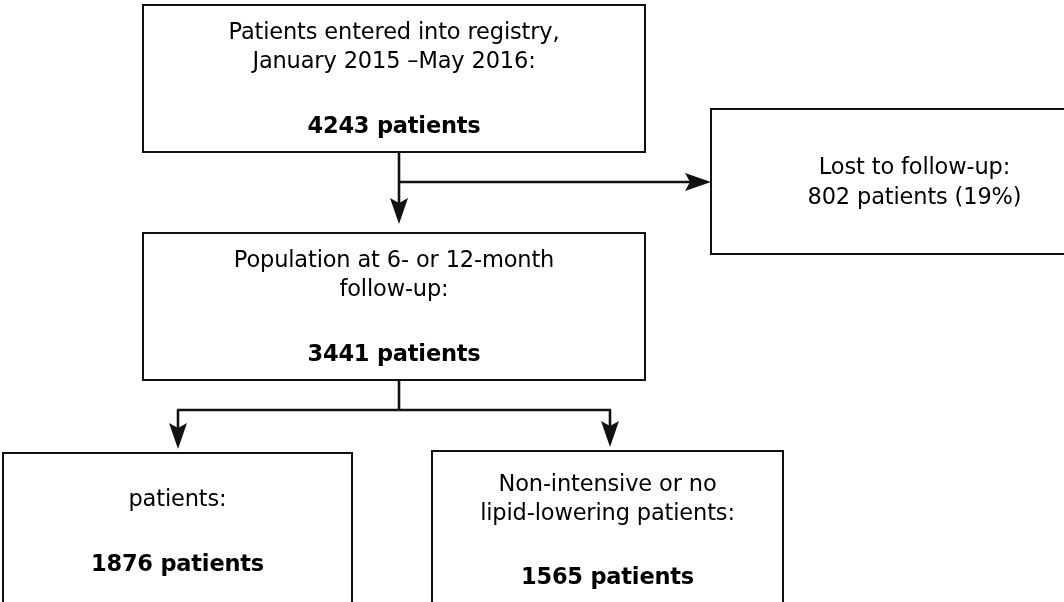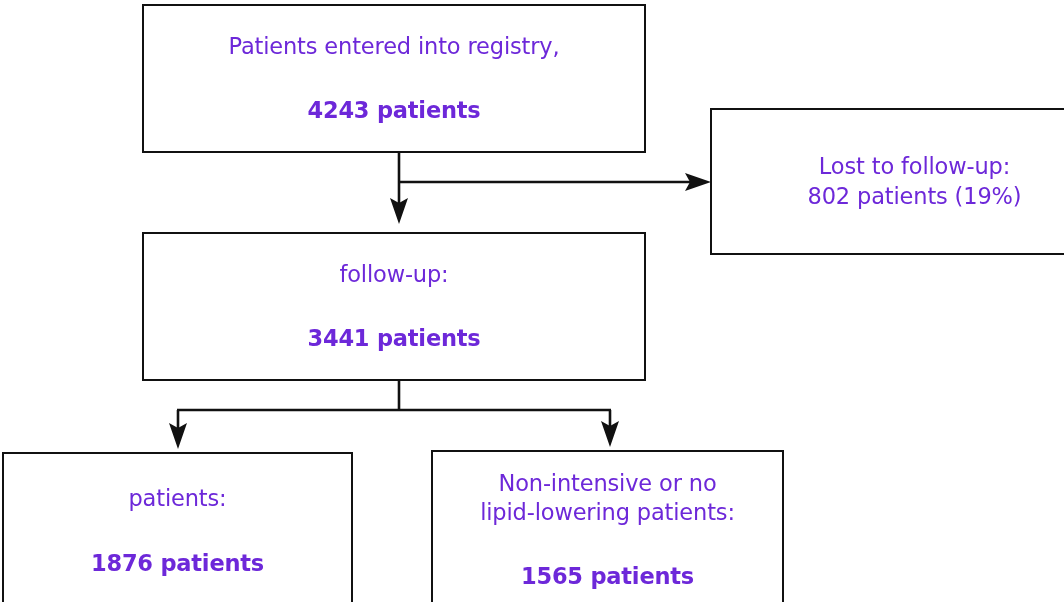--- a/index.html
+++ b/index.html
@@ -17,21 +17,21 @@
   }
   .node {
     position: absolute;
     box-sizing: border-box;
     border: 2.5px solid #111111;
     background: #ffffff;
     display: flex;
     align-items: center;
     justify-content: center;
     text-align: center;
-    color: #6d28d9;
+    color: #000000;
     z-index: 2;
   }
   .node-text {
     line-height: 1.30;
     font-size: 22.5px;
     font-weight: 400;
     letter-spacing: -0.15px;
     padding: 0 8px;
   }
   .bold-line {
@@ -80,33 +80,35 @@
     <line x1="178" y1="410" x2="178" y2="430"></line>
     <polygon points="178,449 169,423 178,428 187,423"></polygon>
 
     <line x1="610" y1="410" x2="610" y2="428"></line>
     <polygon points="610,447 601,421 610,426 619,421"></polygon>
   </svg>
 
   <div class="node" id="node-registry">
     <div class="node-text">
       <div>Patients entered into registry,</div>
+      <div>January 2015 –May 2016:</div>
       <div class="bold-line">4243 patients</div>
     </div>
   </div>
 
   <div class="node" id="node-lost">
     <div class="node-text">
       <div>Lost to follow-up:</div>
       <div>802 patients (19%)</div>
     </div>
   </div>
 
   <div class="node" id="node-population">
     <div class="node-text">
+      <div>Population at 6- or 12-month</div>
       <div>follow-up:</div>
       <div class="bold-line">3441 patients</div>
     </div>
   </div>
 
   <div class="node" id="node-intensive">
     <div class="node-text">
       <div>patients:</div>
       <div class="bold-line">1876 patients</div>
     </div>

